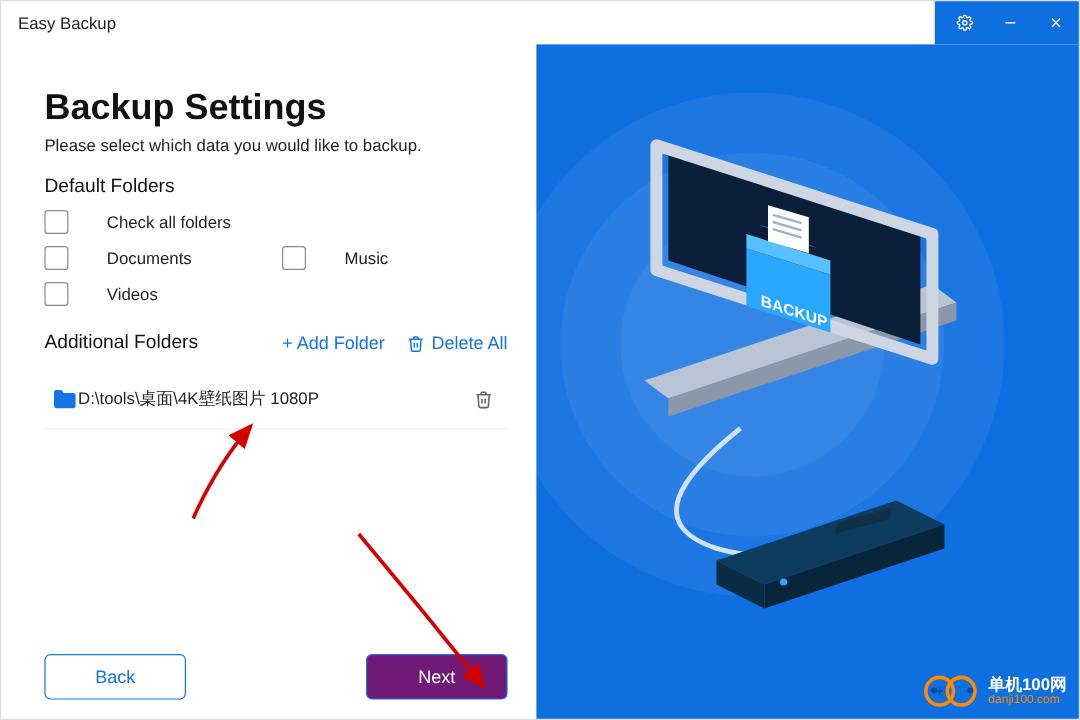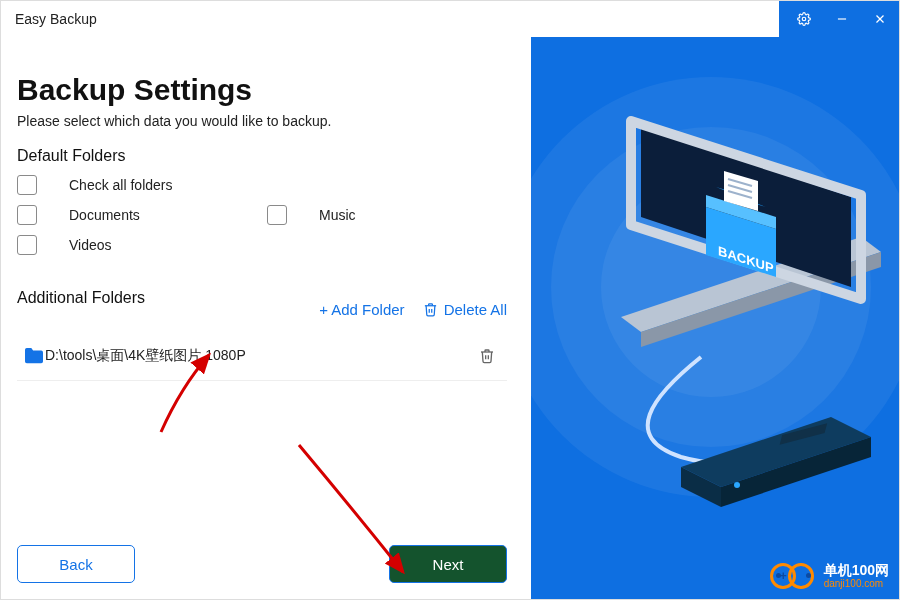--- a/index.html
+++ b/index.html
@@ -5,50 +5,50 @@
   * { box-sizing: border-box; margin: 0; padding: 0; }
   html, body { width: 900px; height: 600px; font-family: "Segoe UI", Arial, sans-serif; overflow: hidden; }
   .window { width: 900px; height: 600px; display: flex; flex-direction: column; background: #fff; border: 1px solid #ddd; }
   .titlebar { height: 36px; display: flex; align-items: center; justify-content: space-between; padding: 0 0 0 14px; }
   .titlebar-left { font-size: 14px; color: #222; }
   .titlebar-right { display: flex; align-items: center; height: 100%; }
   .tb-btn { width: 38px; height: 36px; display: flex; align-items: center; justify-content: center; color: #fff; cursor: pointer; }
   .tb-btn svg { width: 14px; height: 14px; }
   .body { flex: 1; display: flex; min-height: 0; }
 
-  .left { width: 530px; padding: 20px 24px 16px 16px; display: flex; flex-direction: column; position: relative; }
+  .left { width: 446px; padding: 20px 24px 16px 36px; display: flex; flex-direction: column; position: relative; }
   .right { flex: 1; background: #0e6fe1; position: relative; overflow: hidden; }
 
   h1 { font-size: 30px; font-weight: 700; color: #111; margin-top: 16px; margin-bottom: 6px; }
   .sub { font-size: 14px; color: #222; margin-bottom: 18px; }
 
   .sect-label { font-size: 16px; color: #111; margin-bottom: 10px; }
 
   .checks { display: grid; grid-template-columns: 1fr 1fr; column-gap: 10px; row-gap: 10px; margin-bottom: 22px; }
   .checks .full { grid-column: 1 / span 2; }
   .check { display: flex; align-items: center; gap: 32px; cursor: pointer; }
   .cbox { width: 20px; height: 20px; border: 1.5px solid #8a8a8a; border-radius: 3px; }
   .check span.lbl { font-size: 14px; color: #222; }
 
   .addhdr { display: flex; align-items: center; justify-content: space-between; margin-bottom: 14px; }
   .addhdr .sect-label { margin-bottom: 0; }
-  .addhdr-actions { display: flex; align-items: flex-end; gap: 18px; margin-top: 24px; }
+  .addhdr-actions { display: flex; align-items: flex-end; gap: 18px; }
   .link-btn { display: flex; align-items: center; gap: 6px; color: #1473e6; font-size: 15px; cursor: pointer; font-weight: 500; }
   .link-btn svg { width: 15px; height: 15px; }
 
   .folder-row { display: flex; align-items: center; padding: 10px 6px; border-bottom: 1px solid #eee; }
   .folder-ic { width: 22px; height: 18px; }
   .folder-path { flex: 1; font-size: 14px; color: #222; white-space: nowrap; overflow: hidden; text-overflow: ellipsis; }
   .trash-btn { width: 28px; height: 28px; display:flex; align-items:center; justify-content:center; cursor:pointer; color:#666; }
   .trash-btn svg { width:16px; height:16px; }
 
   .footer { margin-top: auto; display: flex; justify-content: space-between; padding-top: 10px; }
   .btn { width: 118px; height: 38px; border-radius: 5px; font-size: 15px; font-weight: 500; display: flex; align-items: center; justify-content: center; cursor: pointer; }
   .btn-outline { border: 1.5px solid #1473e6; color: #1473e6; background: #fff; }
-  .btn-primary { background: #14532d; color: #fff; border: 1.5px solid #1473e6; }
+  .btn-primary { background: #701a75; color: #fff; border: 1.5px solid #1473e6; }
 
   
   .arrow { position: absolute; pointer-events: none; }
 
   
   .illus { position: absolute; inset: 0; }
   .halo { position:absolute; border-radius:50%; background: rgba(255,255,255,0.06); }
   .watermark { position: absolute; right: 10px; bottom: 8px; display: flex; align-items: center; gap: 6px; }
   .wm-rings { position: relative; width: 48px; height: 30px; }
   .ring { position:absolute; border:3px solid #ff8a00; border-radius:50%; width:26px; height:26px; top:2px; }

